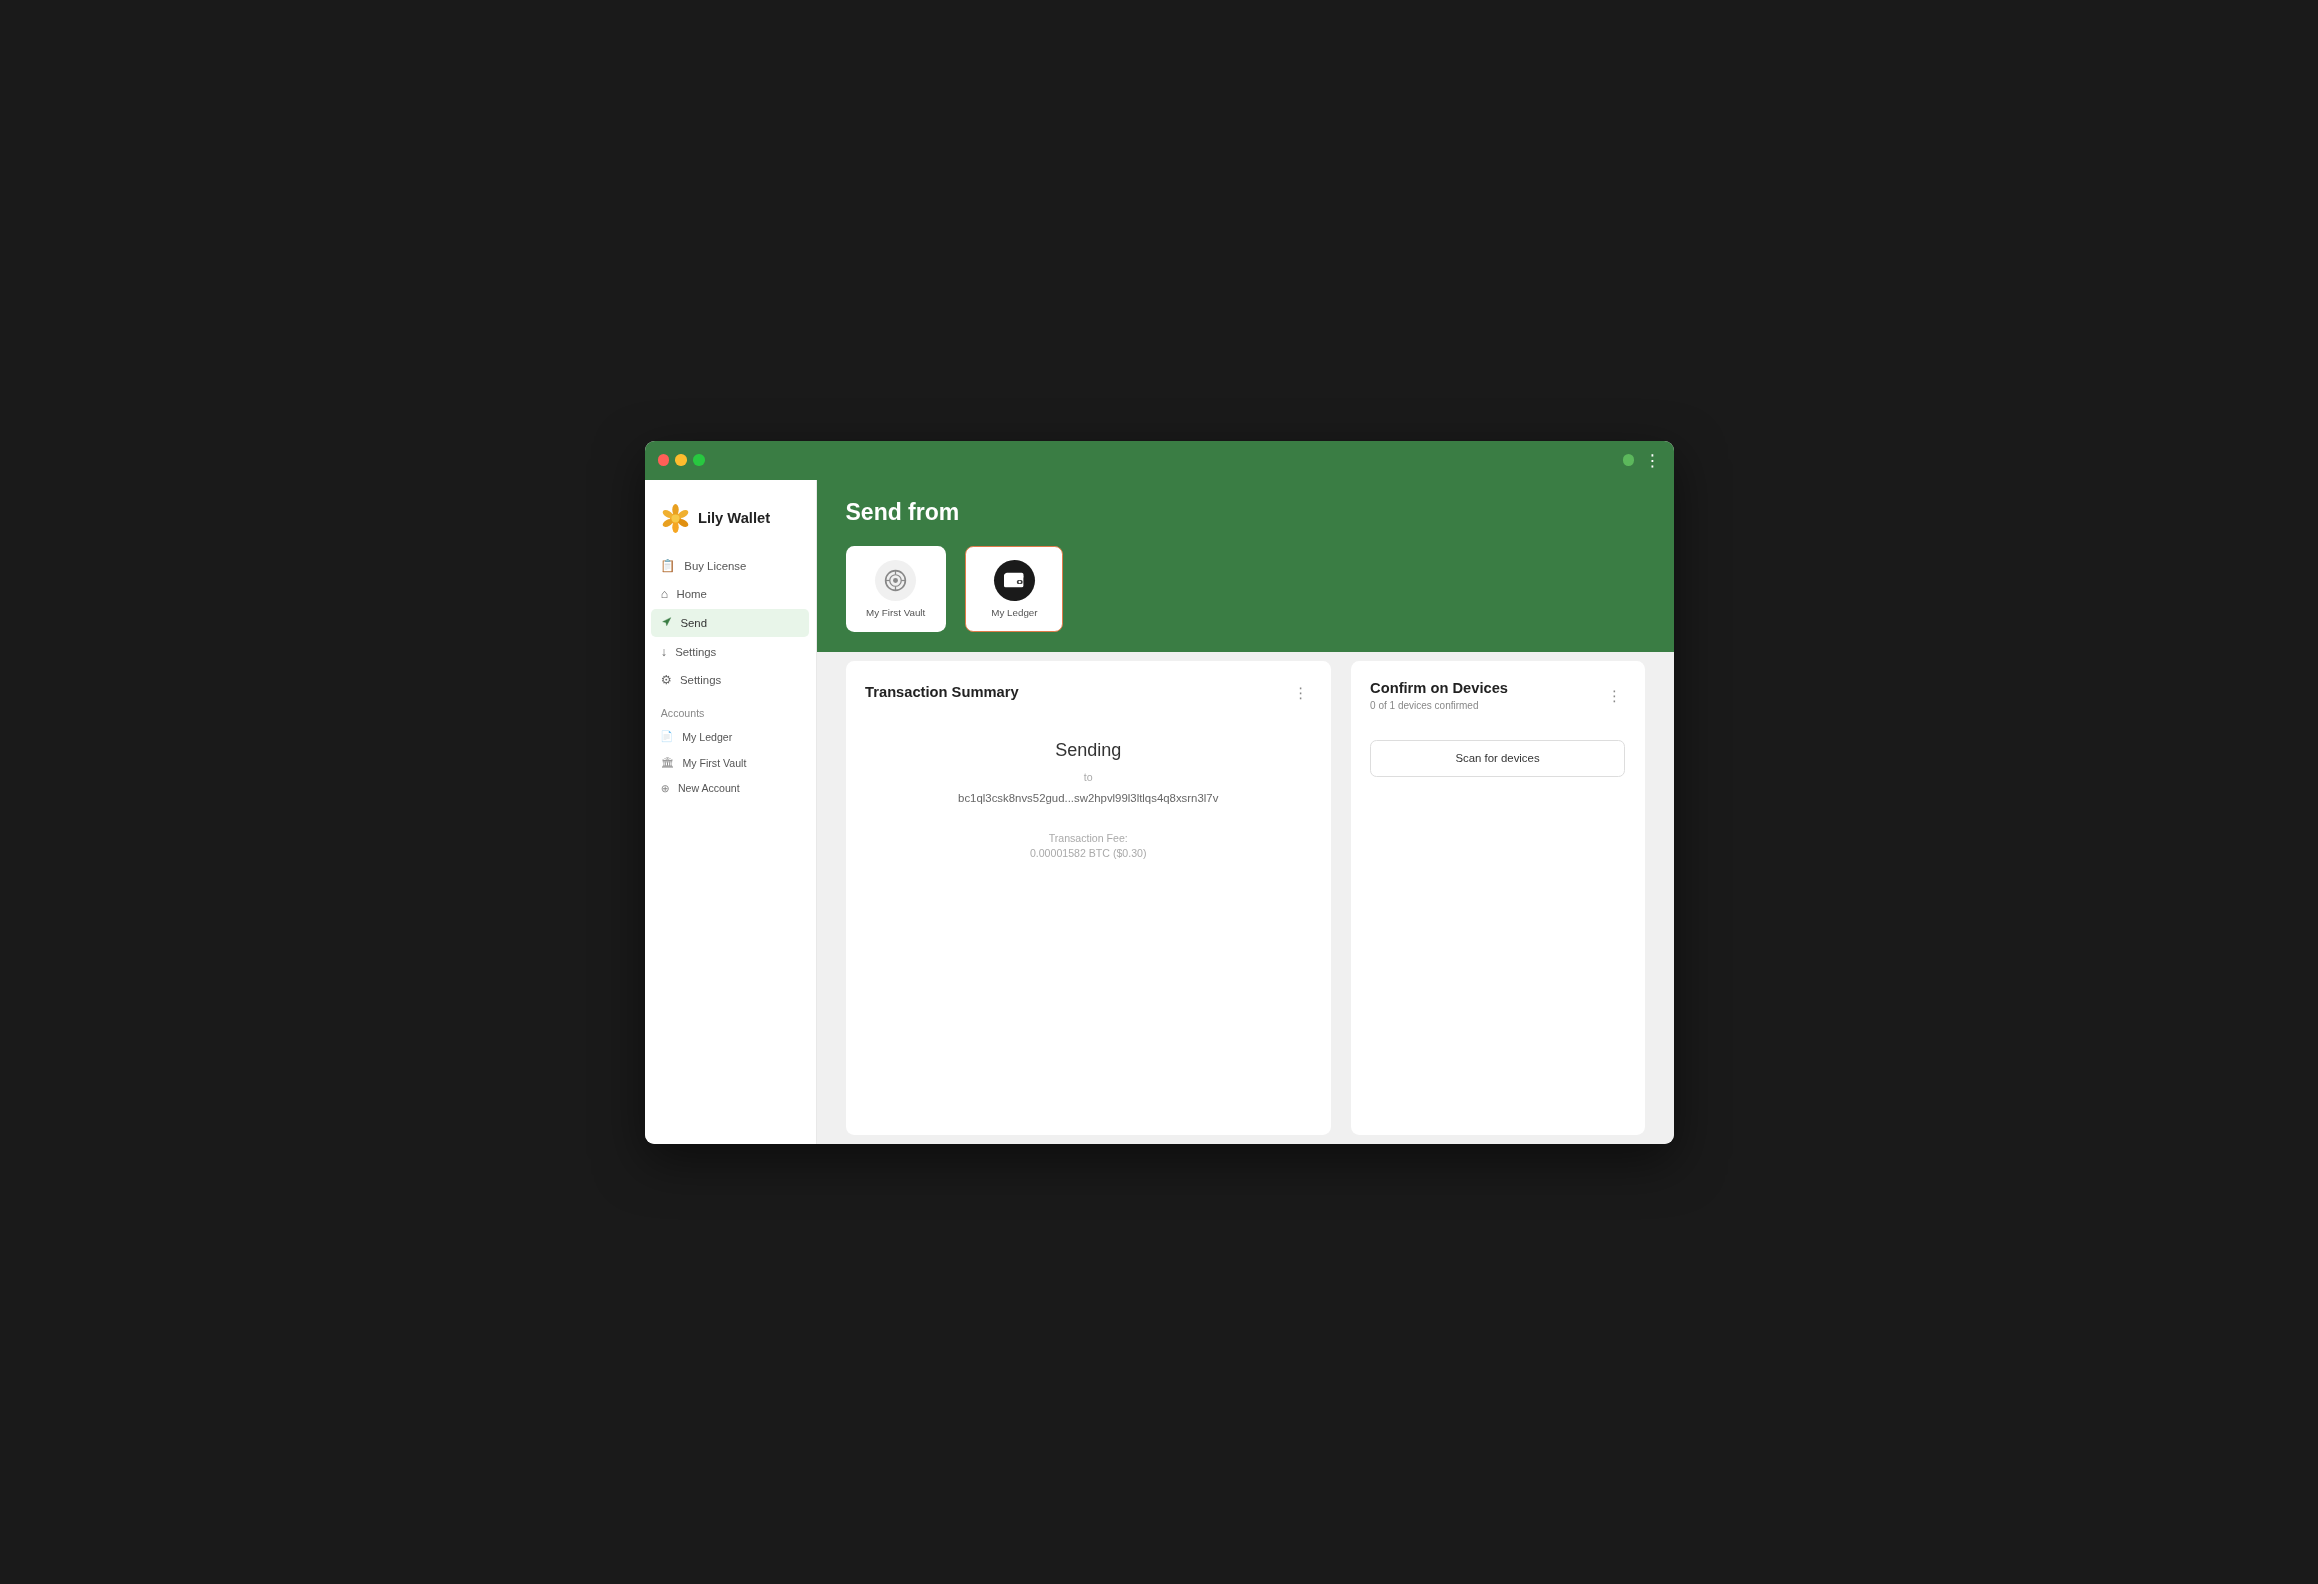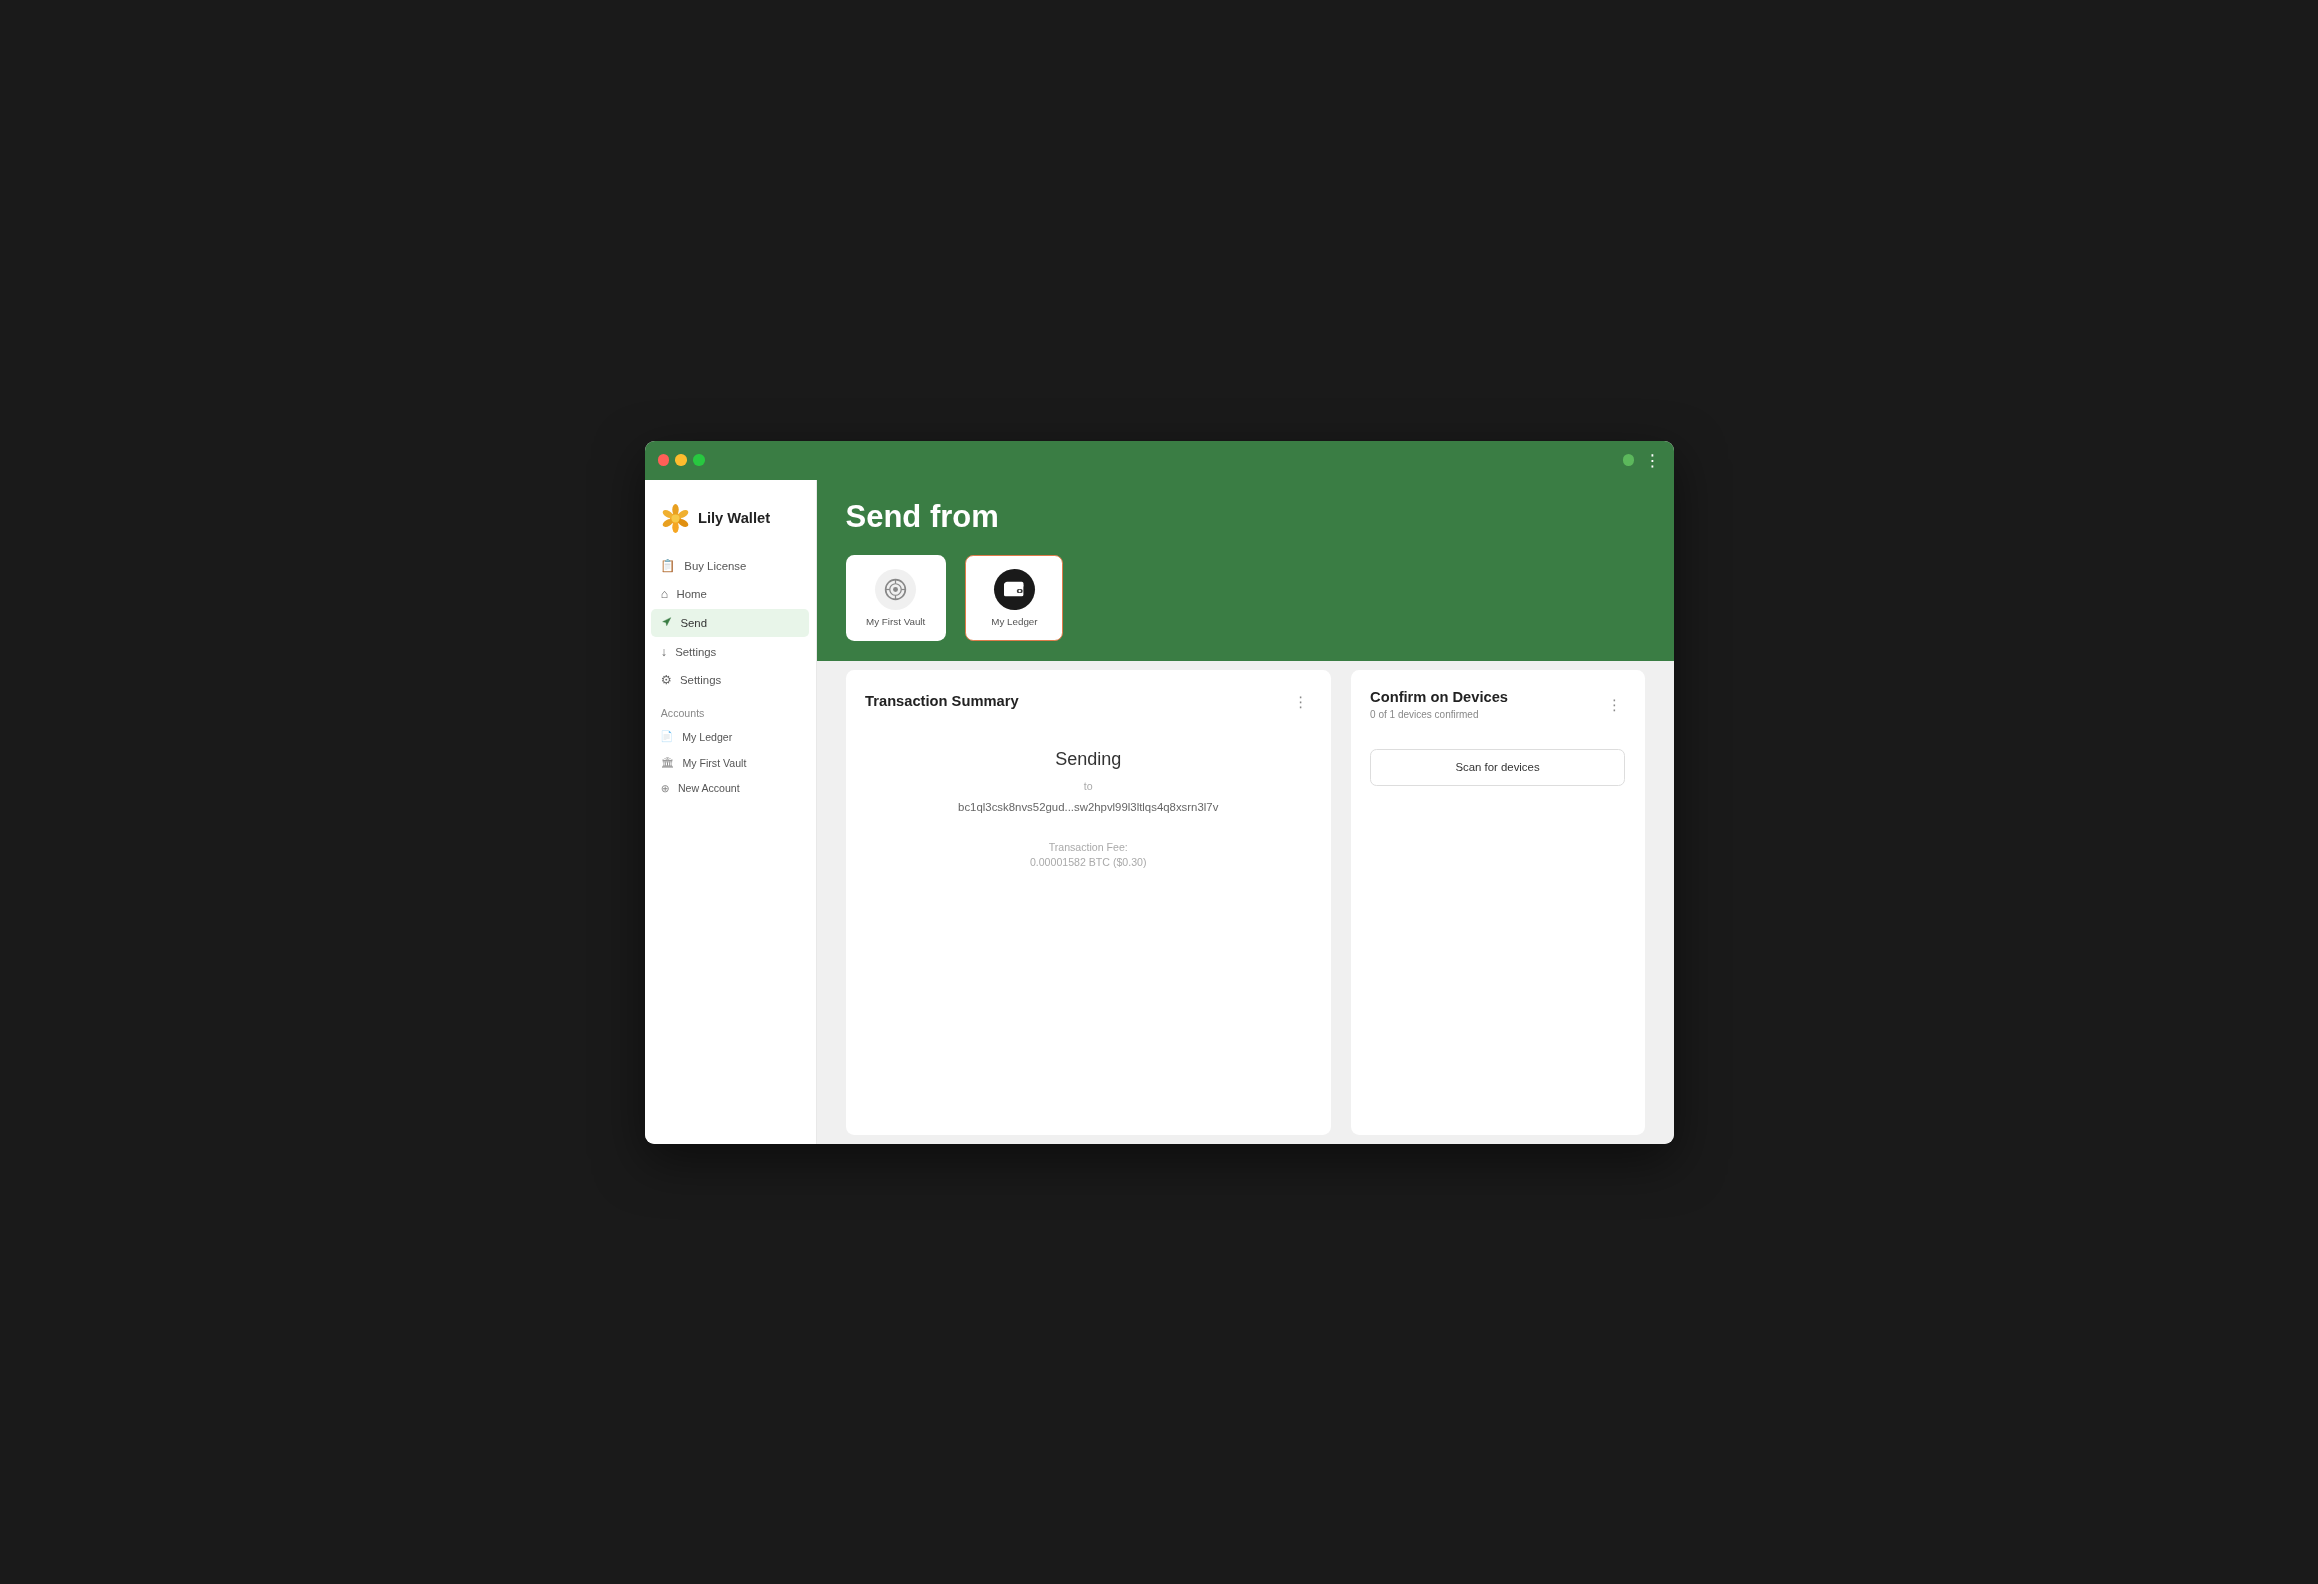--- a/index.html
+++ b/index.html
@@ -145,21 +145,21 @@
       display: flex;
       flex-direction: column;
       overflow: hidden;
     }
     .main-header {
       background: #3a7d44;
       padding: 19.6px 29px;
     }
     .main-header h1 {
       color: white;
-      font-size: 31px;
+      font-size: 23px;
       font-weight: 600;
     }
     .account-selector {
       background: #3a7d44;
       padding: 0 29px 19.6px 29px;
       display: flex;
       gap: 19.6px;
     }
     .account-card {
       background: white;

